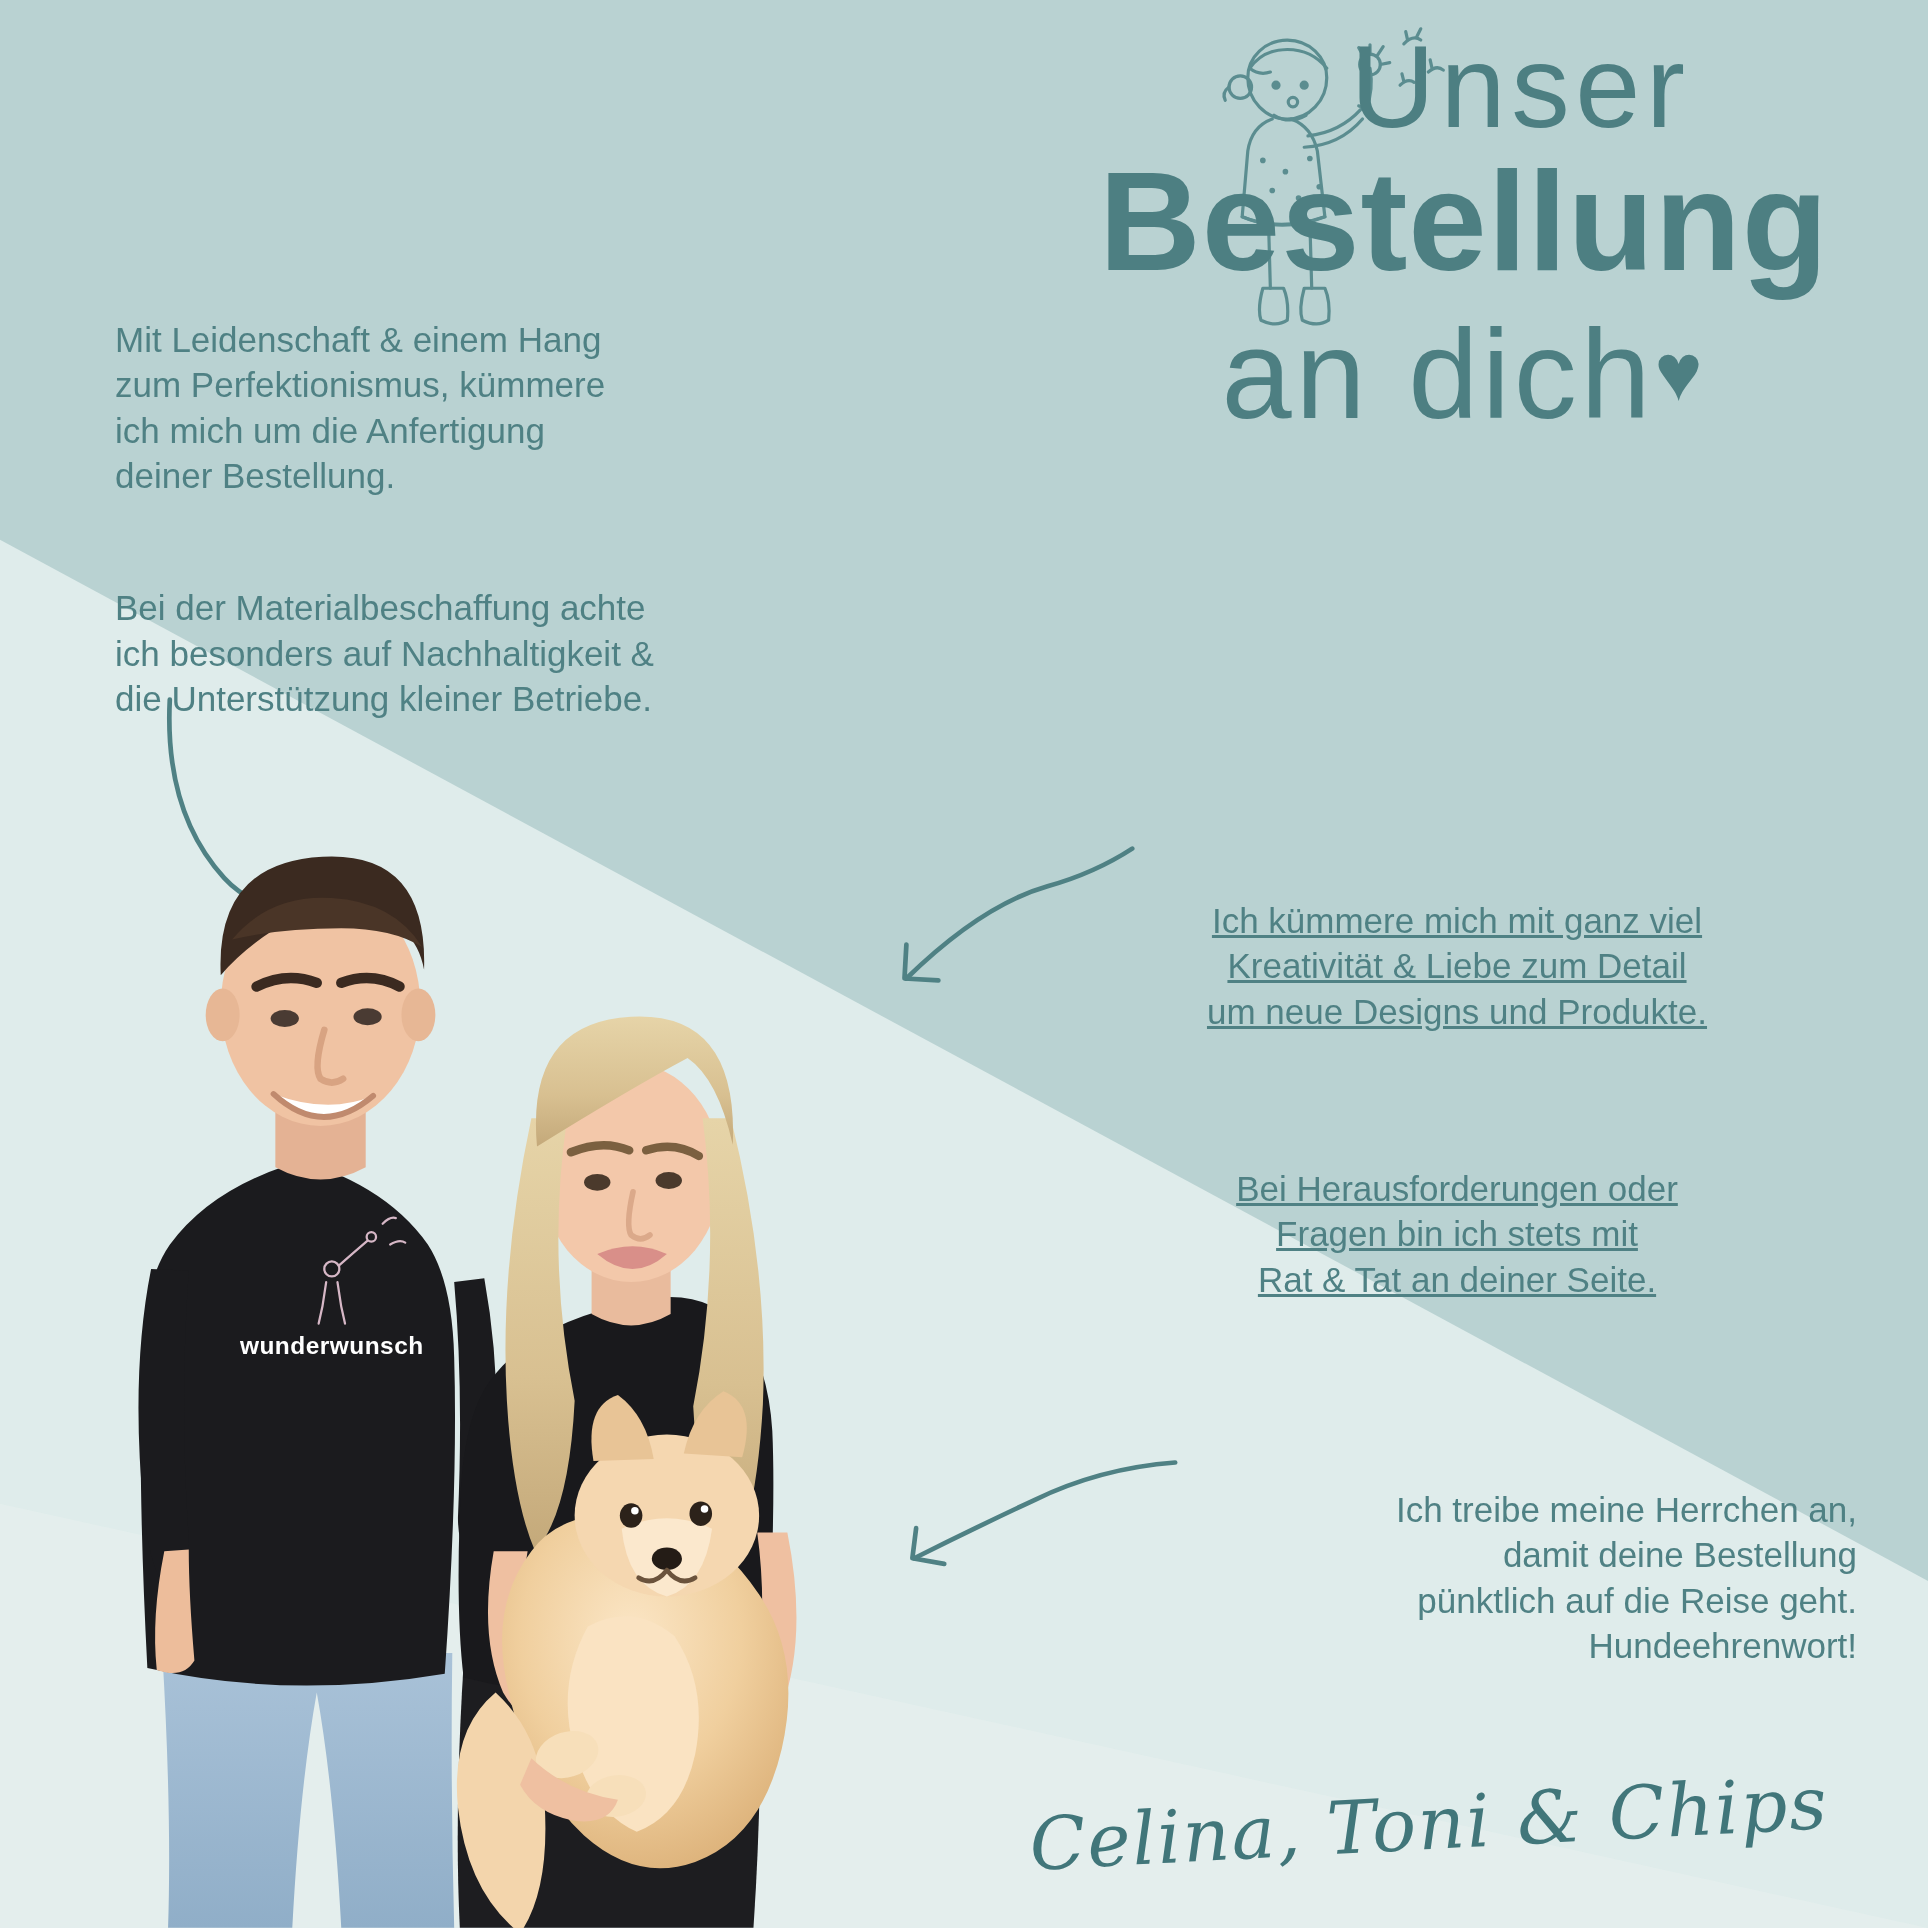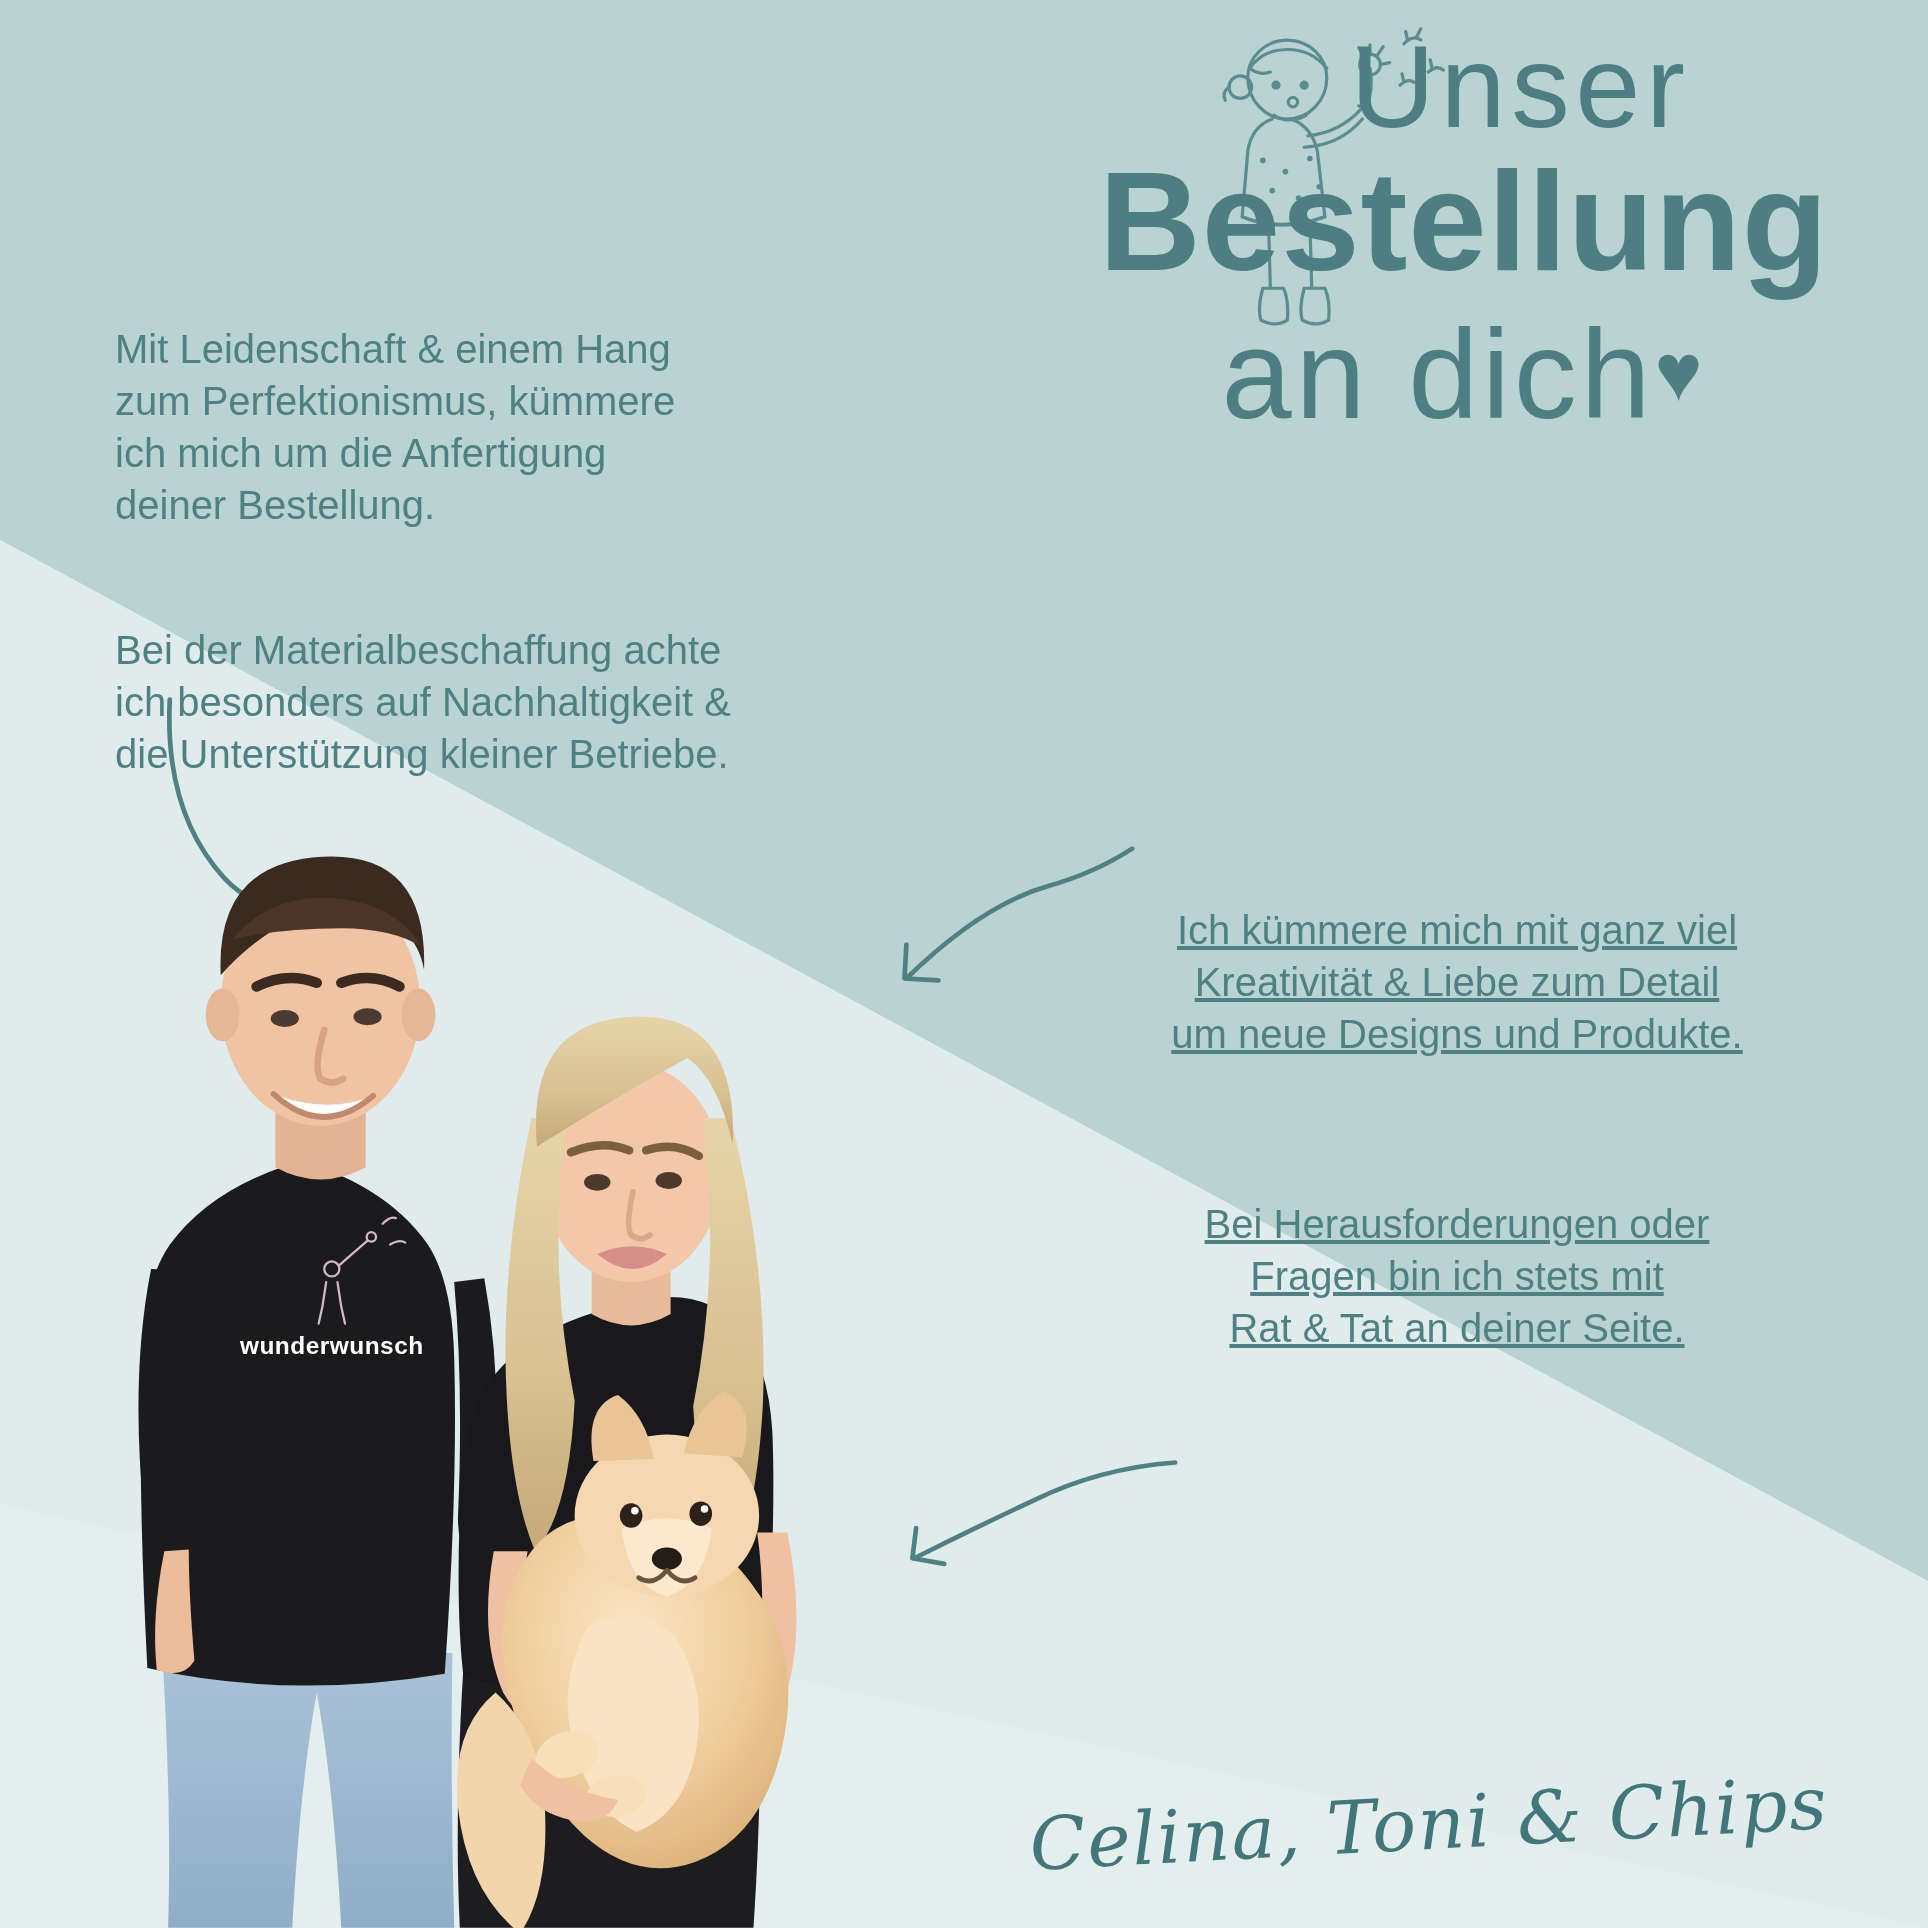--- a/index.html
+++ b/index.html
@@ -87,21 +87,21 @@
     left: 1182px;
     top: 19px;
     width: 282px;
     height: 405px;
   }
 
   
   .text-block {
     position: absolute;
     color: #4f8184;
-    font-size: 40px;
+    font-size: 35px;
     line-height: 1.30;
     white-space: pre-line;
   }
   #tb-left {
     left: 115px;
     top: 271px;
     width: 866px;
     text-align: left;
   }
   #tb-left .para + .para { margin-top: 41px; }
@@ -239,20 +239,26 @@
 
   <div class="text-block" id="tb-right-1">
     <div class="para">Ich kümmere mich mit ganz viel
 Kreativität &amp; Liebe zum Detail
 um neue Designs und Produkte.</div>
     <div class="para">Bei Herausforderungen oder
 Fragen bin ich stets mit
 Rat &amp; Tat an deiner Seite.</div>
   </div>
 
+  <div class="text-block" id="tb-right-2">
+    <div class="para">Ich treibe meine Herrchen an,
+damit deine Bestellung
+pünktlich auf die Reise geht.
+Hundeehrenwort!</div>
+  </div>
 
   <svg class="arrow" id="arrow-1" viewBox="0 0 230 250">
     <g fill="none" stroke="#4f8184" stroke-width="5" stroke-linecap="round" stroke-linejoin="round">
       <path d="M10 8 q-6 120 58 190 q22 24 62 36"></path>
       <path d="M104 236 l28 -2 M126 206 l8 30"></path>
     </g>
   </svg>
 
   <svg class="arrow" id="arrow-2" viewBox="0 0 280 220">
     <g fill="none" stroke="#4f8184" stroke-width="5" stroke-linecap="round" stroke-linejoin="round">

